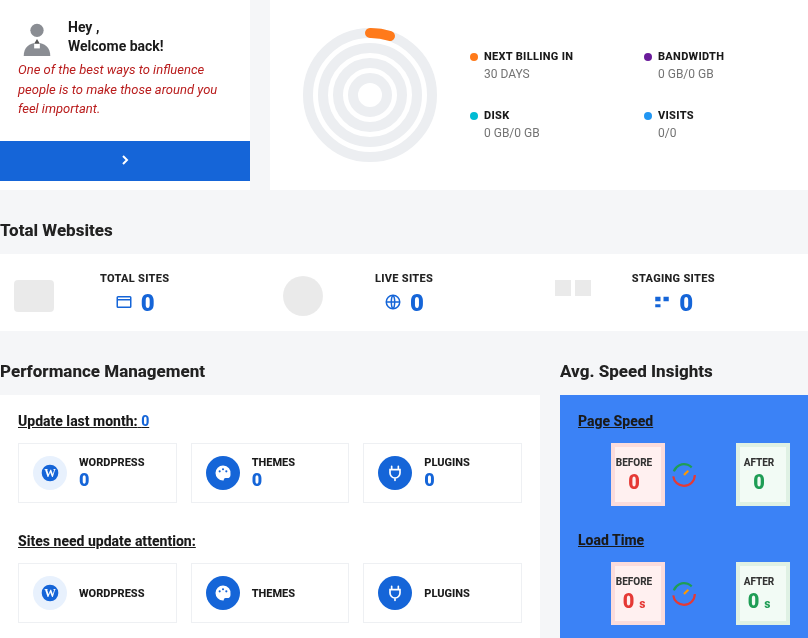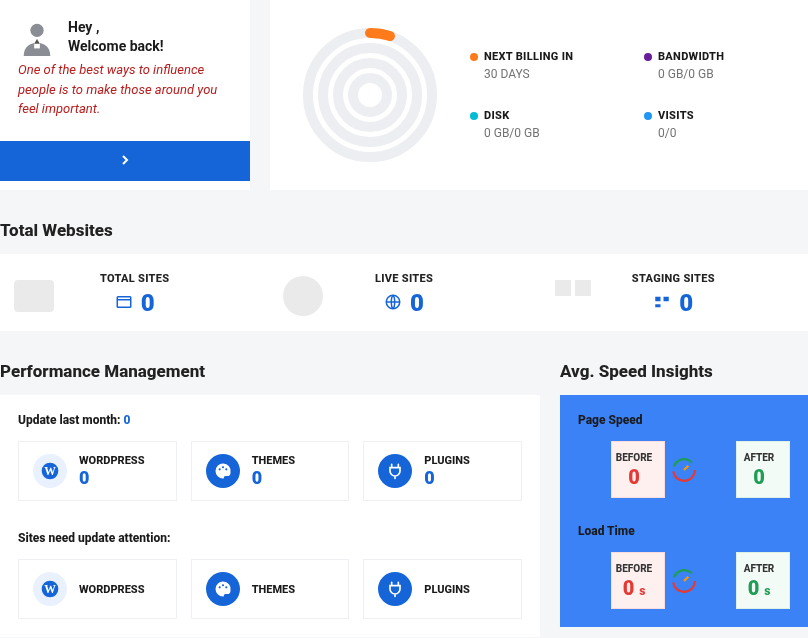--- a/index.html
+++ b/index.html
@@ -52,33 +52,33 @@
   .site-lbl { font-size:11px; font-weight:800; color:#222; letter-spacing:.3px; }
   .site-num-row { display:flex; align-items:center; justify-content:center; gap:8px; margin-top:4px; }
   .site-num { font-size:24px; font-weight:900; color:#1565d8; }
   .site-icon svg { width:18px; height:18px; }
 
   .perf-speed-row { display:flex; gap:20px; }
   .perf-col { width: 540px; }
   .speed-col { flex:1; }
 
   .perf-panel { background:#fff; padding:18px; }
-  .sub-lbl { font-size:12px; font-weight:800; margin-bottom:14px; }
+  .sub-lbl { font-size:14px; font-weight:800; margin-bottom:14px;text-decoration:underline; }
   .sub-lbl .cnt { color:#1565d8; }
 
   .upd-row { display:flex; gap:14px; }
   .upd-card { flex:1; border:1px solid #eef0f3; padding:12px 14px; display:flex; align-items:center; gap:12px; }
   .upd-icon { width:34px; height:34px; border-radius:50%; display:flex; align-items:center; justify-content:center; }
   .upd-icon svg { width:20px; height:20px; }
   .upd-text .t { font-size:11px; font-weight:800; }
   .upd-text .n { font-size:18px; font-weight:900; color:#1565d8; }
 
   .speed-panel { background:#3b82f6; padding:18px; }
   .speed-box-row { display:flex; align-items:center; gap:6px; margin-bottom:26px; }
-  .speed-box { flex:1; text-align:center; padding:10px 8px 8px 0; border:1px solid #4d7c0f;margin-left:33px; }
+  .speed-box { flex:1; text-align:center; padding:10px 8px 8px 0; border:4px solid #4d7c0f;margin-left:33px; }
   .speed-box.before { background:#fff0f0; border-color:#fbdcdc; }
   .speed-box.after { background:#f2fbf5; border-color:#dff1e4; }
   .speed-box .bl { font-size:10px; font-weight:800; color:#333; }
   .speed-box .bv { font-size:20px; font-weight:900; margin-top:2px; }
   .before .bv { color:#e53935; }
   .after .bv { color:#1f9d55; }
   .bv .unit { font-size:12px; font-weight:800; }
   .gauge-mini { width:26px; height:26px; }
   .gauge-mini svg { width:100%; height:100%; }
 

